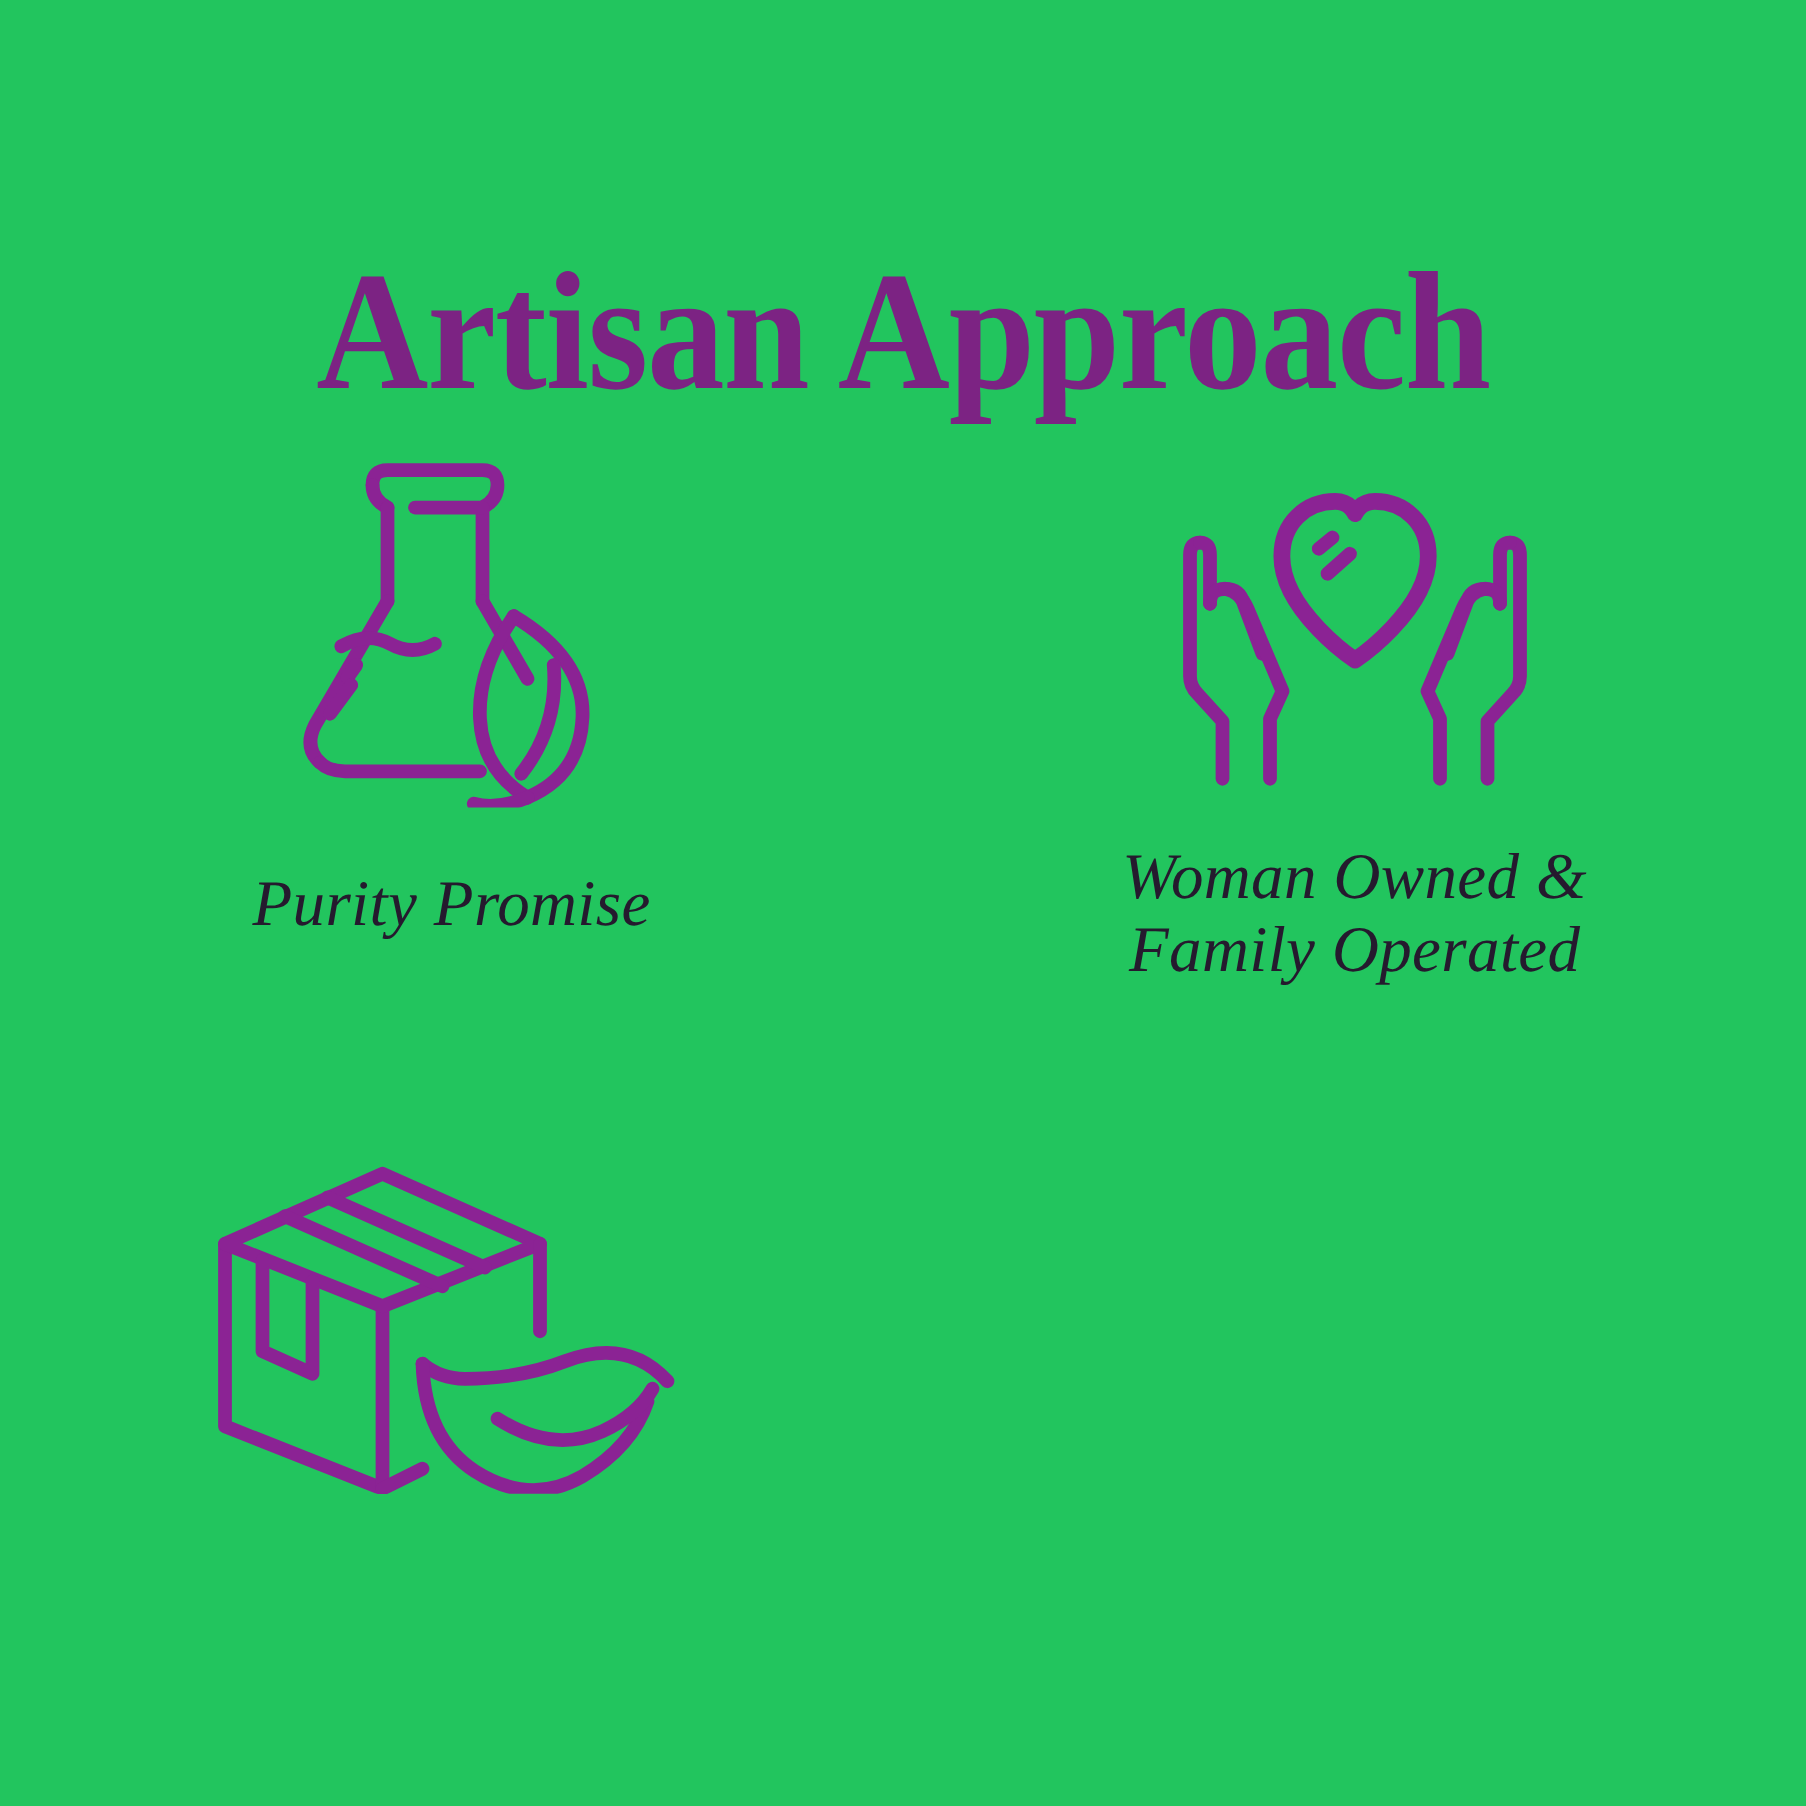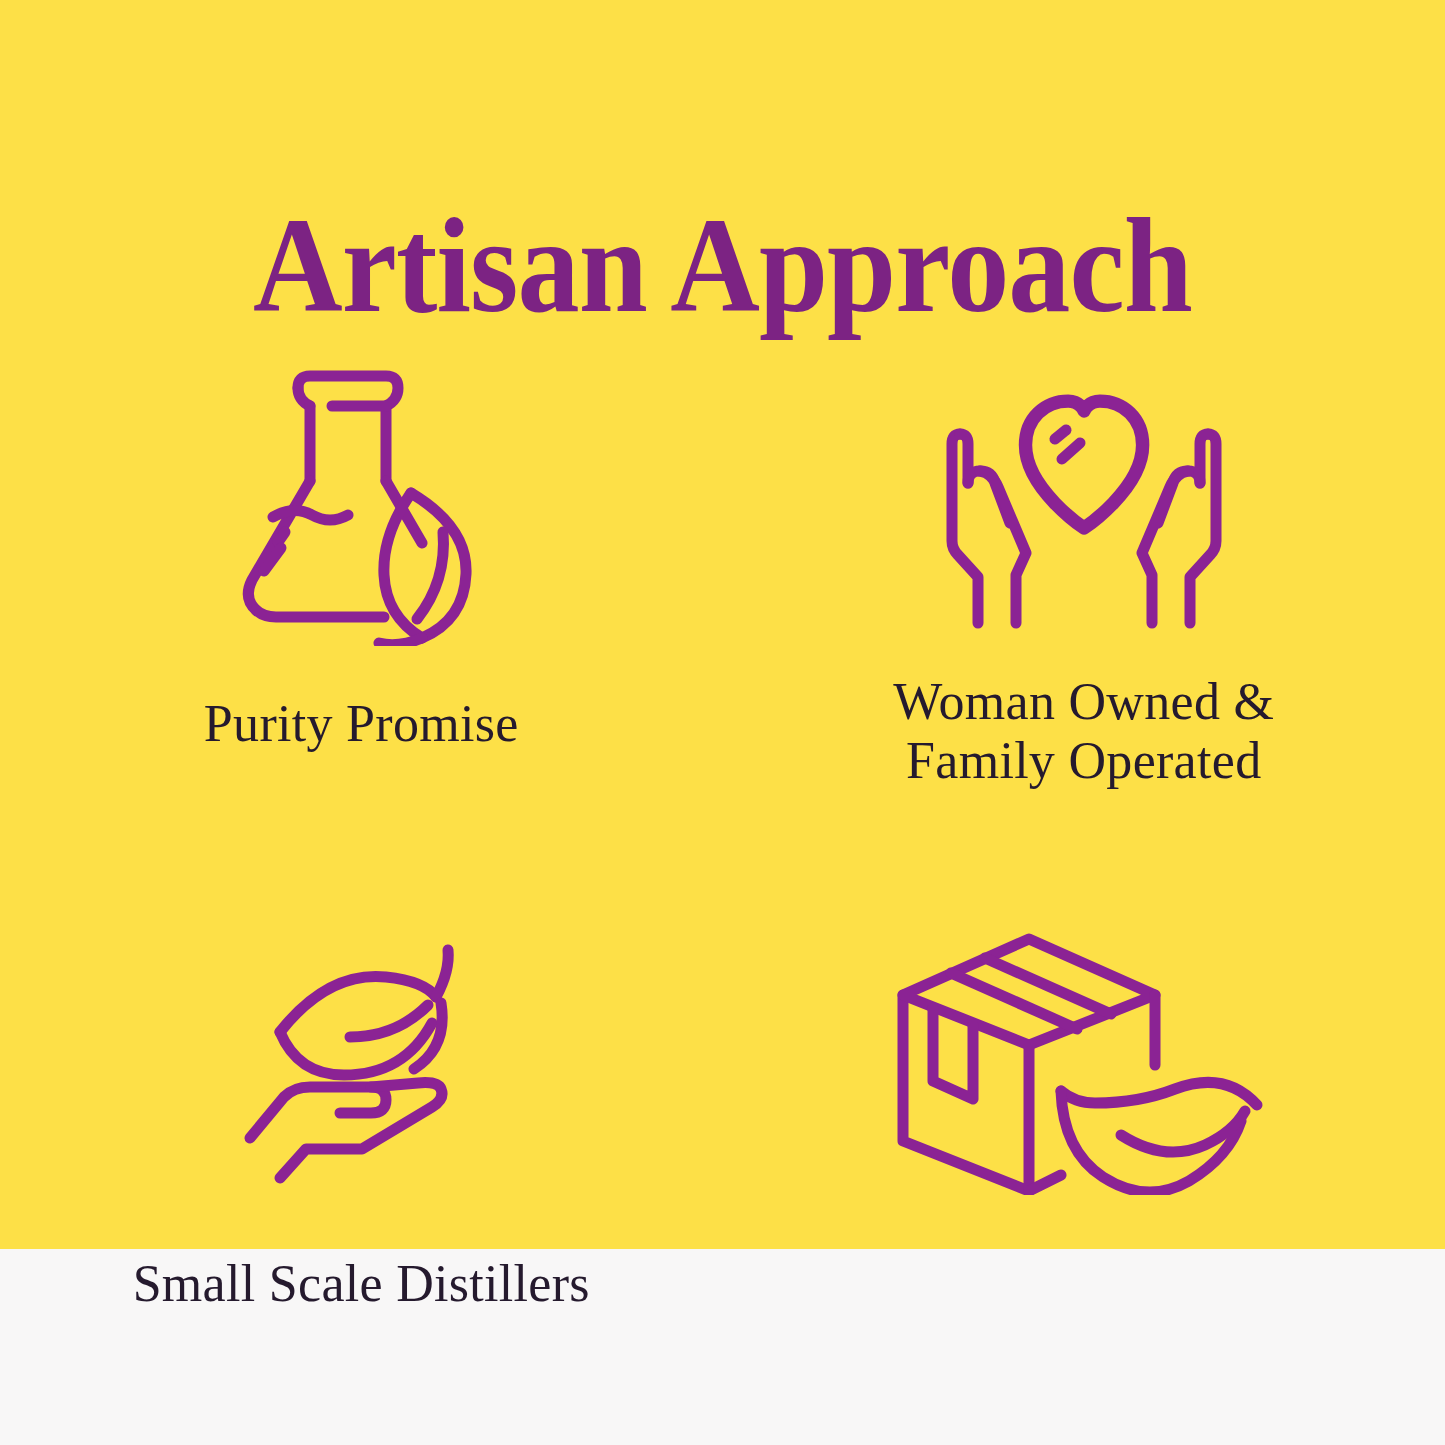--- a/index.html
+++ b/index.html
@@ -10,22 +10,22 @@
     width: 1445px;
     height: 1445px;
     background: #f8f7f7;
     font-family: "Liberation Serif", "DejaVu Serif", serif;
     overflow: hidden;
   }
 
   .page {
     position: relative;
     width: 1445px;
-    height: 1249px;
-    background: #fde047;
+    height: 1445px;
+    background: #22c55e;
     box-sizing: border-box;
   }
 
   
   .title {
     position: absolute;
     top: 108px;
     left: 0;
     width: 1445px;
     text-align: center;
@@ -43,20 +43,21 @@
   
   .grid {
     position: absolute;
     top: 330px;
     left: 0;
     width: 1445px;
     height: 1060px;
     display: grid;
     grid-template-columns: 1fr 1fr;
     grid-template-rows: 1fr 1fr;
+    font-style: italic;
   }
 
   .cell {
     position: relative;
     display: flex;
     flex-direction: column;
     align-items: center;
     justify-content: flex-start;
   }
 
@@ -185,56 +186,20 @@
                    Q242 102 236 116
                    L208 182
                    L218 204
                    L218 252"></path>
         </svg>
       </div>
       <div class="cell-label">Woman Owned &amp;
 Family Operated</div>
     </div>
 
-    <div class="cell cell-2">
-      <div class="cell-icon">
-        <svg width="250" height="250" viewBox="0 0 250 250" fill="none" stroke="#8b2394" stroke-width="11" stroke-linecap="round" stroke-linejoin="round">
-
-          <path d="M44 97
-                   Q92 36 150 42
-                   Q188 46 200 62"></path>
-
-          <path d="M44 97
-                   Q62 140 108 140
-                   Q168 140 196 88"></path>
-
-          <path d="M200 62 Q214 36 212 15"></path>
-
-          <path d="M205 68 Q212 112 178 134"></path>
-
-          <path d="M114 102 Q160 102 192 70"></path>
-
-          <path d="M14 203
-                   L48 162
-                   Q58 152 74 152
-                   L135 152
-                   Q150 152 150 165
-                   Q150 178 135 178
-                   L104 178"></path>
-          <path d="M135 152
-                   L182 148
-                   Q202 146 205 154
-                   Q209 164 196 172
-                   L126 214
-                   L70 214
-                   L44 243"></path>
-        </svg>
-      </div>
-      <div class="cell-label">Small Scale Distillers</div>
-    </div>
 
     <div class="cell cell-3">
       <div class="cell-icon">
         <svg width="390" height="270" viewBox="0 0 390 270" fill="none" stroke="#8b2394" stroke-width="11" stroke-linecap="round" stroke-linejoin="round">
 
           <path d="M14 70 L14 216 L140 266"></path>
 
           <path d="M140 120 L140 266"></path>
 
           <path d="M140 266 L172 250"></path>

